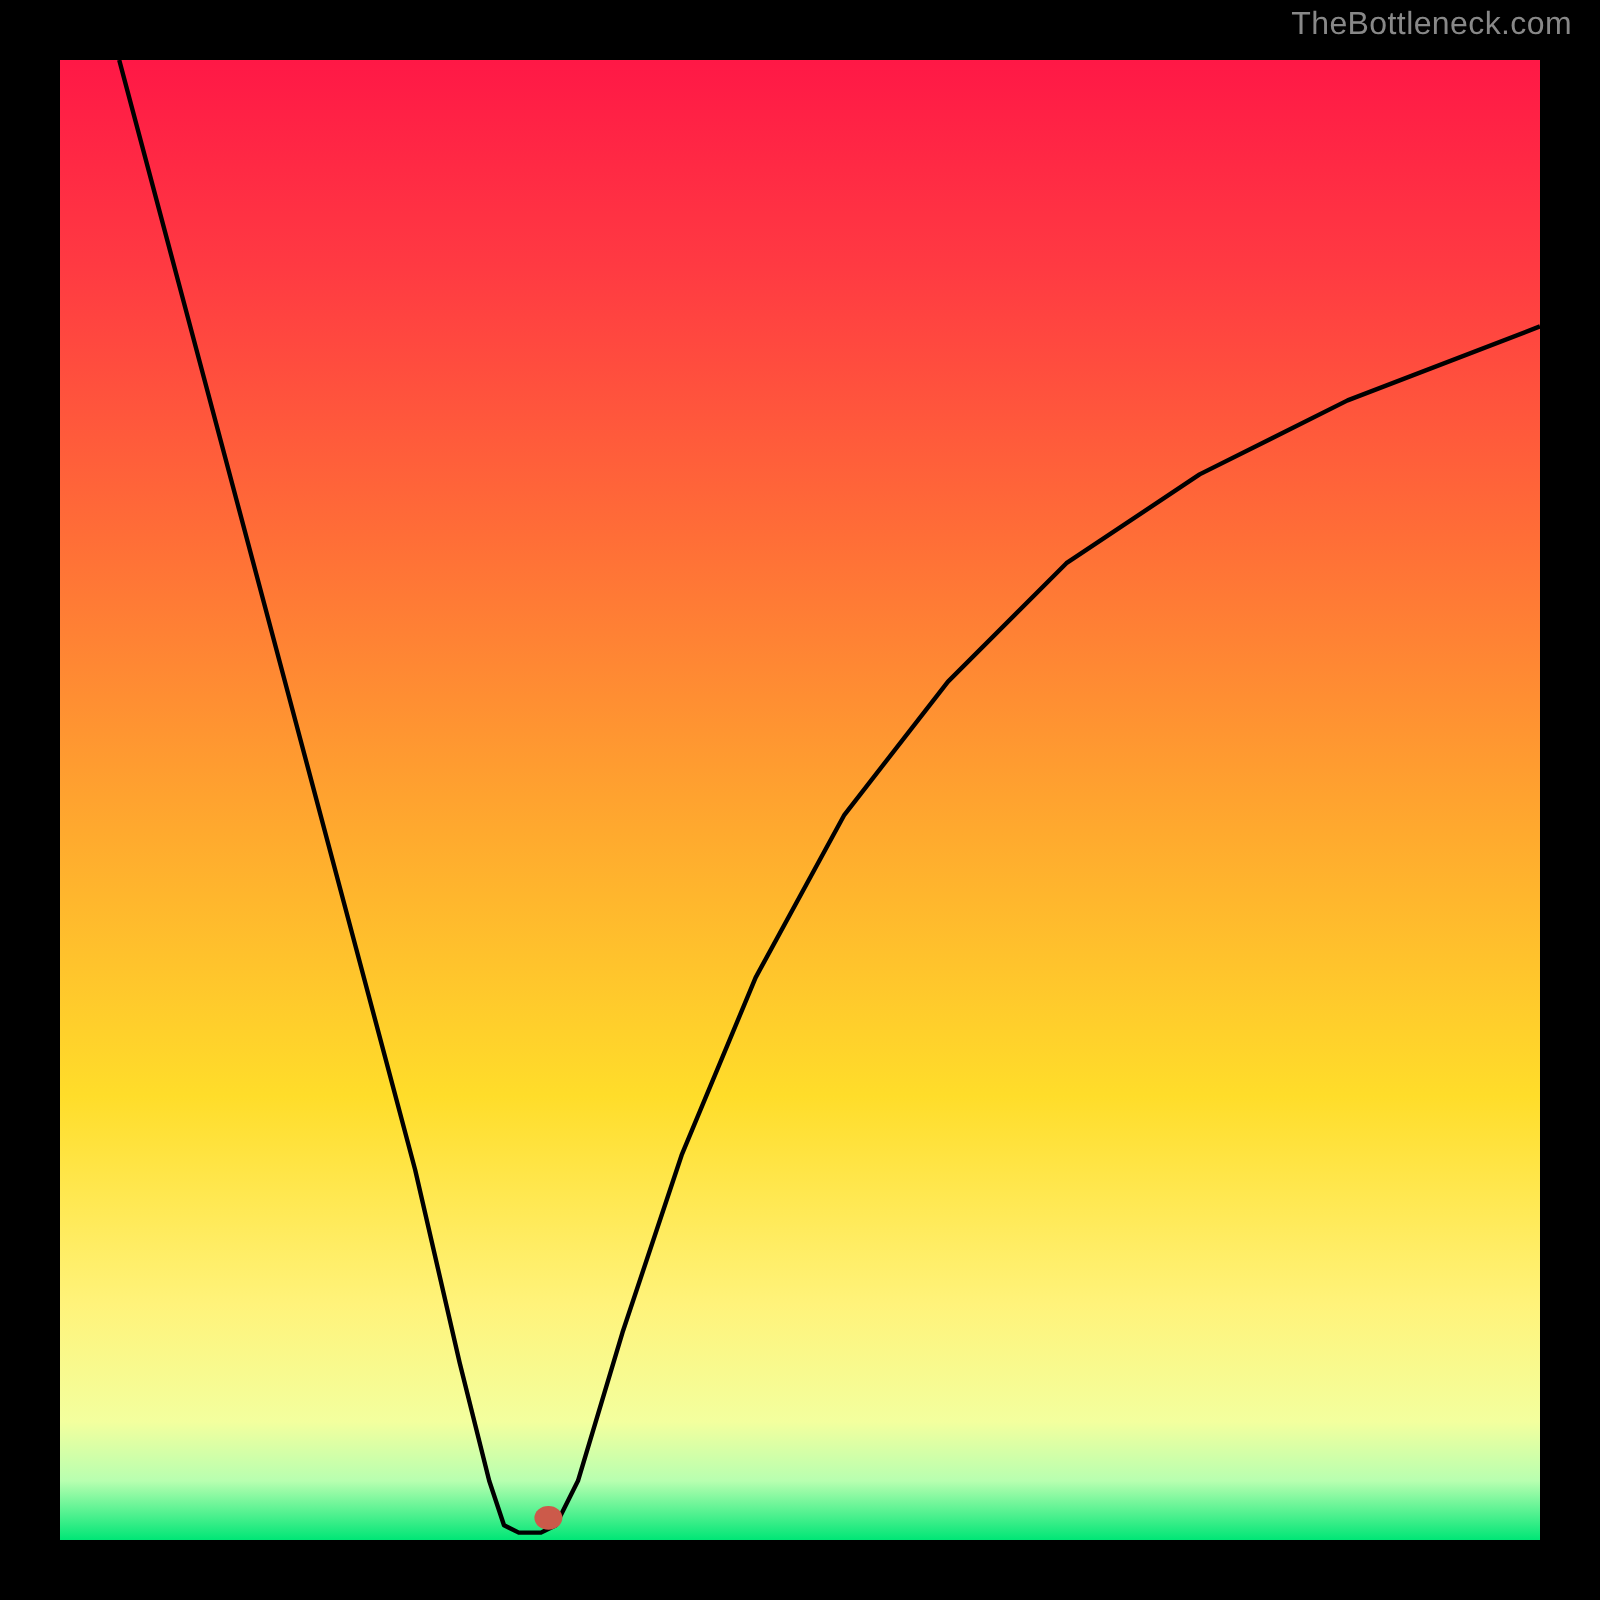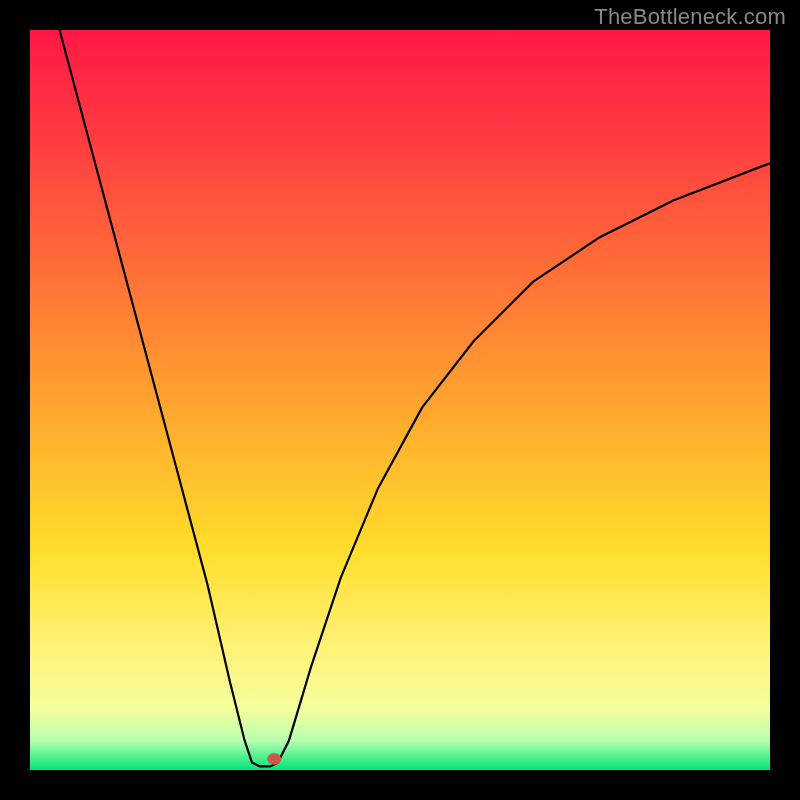--- a/index.html
+++ b/index.html
@@ -9,21 +9,21 @@
     height: 800px;
     background: #000;
     font-family: Arial, Helvetica, sans-serif;
     position: relative;
   }
   .watermark {
     position: absolute;
     top: 4px;
     right: 14px;
     color: #888;
-    font-size: 22px;
+    font-size: 16px;
     font-weight: 400;
     z-index: 10;
     letter-spacing: 0.2px;
   }
   .plot-container {
     position: absolute;
     left: 30px;
     top: 30px;
     width: 740px;
     height: 740px;

